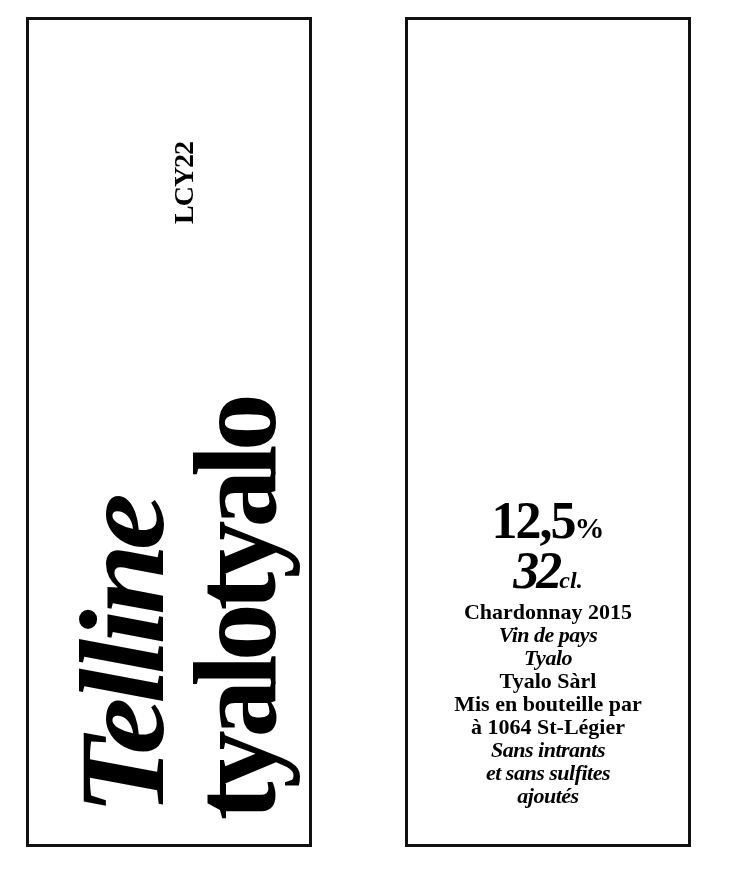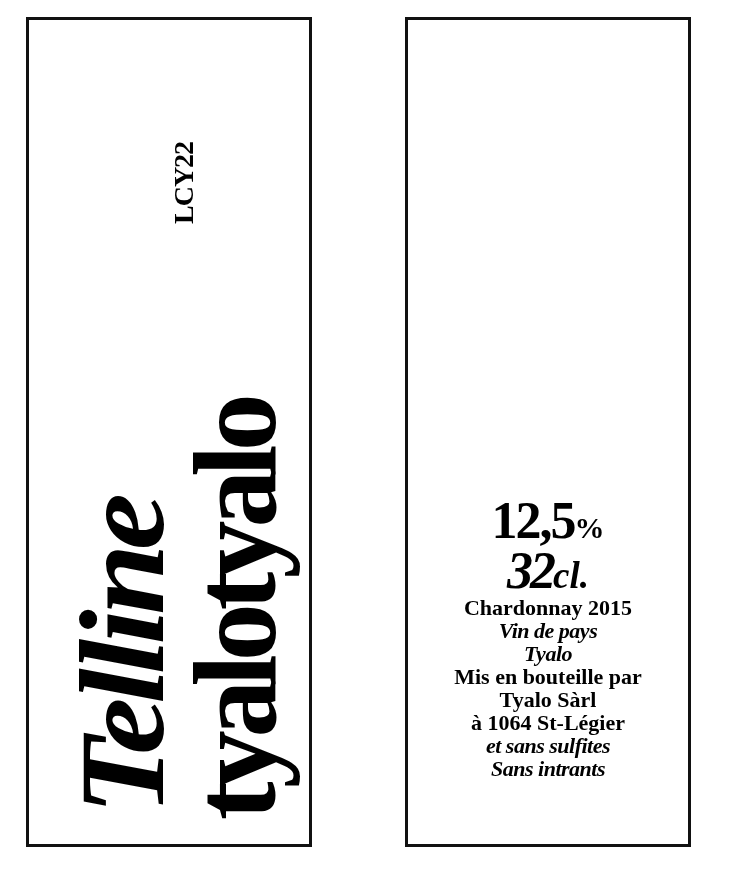--- a/index.html
+++ b/index.html
@@ -89,21 +89,21 @@
       letter-spacing: 0;
     }
     .vol-line {
       font-weight: bold;
       font-style: italic;
       font-size: 52px;
       line-height: 40px;
       letter-spacing: -3px;
     }
     .vol-line .unit {
-      font-size: 37px;
+      font-size: 24px;
       letter-spacing: 0;
     }
     .info-line {
       font-size: 22px;
       line-height: 23px;
       font-weight: bold;
     }
     .info-line.italic {
       font-style: italic;
       letter-spacing: -0.5px;
@@ -122,19 +122,20 @@
   <div id="back-text">
     <div class="abv-line">
       <span>12,5</span><span class="unit">%</span>
     </div>
     <div class="vol-line">
       <span>32</span><span class="unit">cl.</span>
     </div>
     <div class="info-line">Chardonnay 2015</div>
     <div class="info-line italic">Vin de pays</div>
     <div class="info-line italic">Tyalo</div>
+    <div class="info-line">Tyalo Sàrl</div>
     <div class="info-line">Mis en bouteille par</div>
-    <div class="info-line">Tyalo Sàrl</div>
     <div class="info-line">à 1064 St-Légier</div>
+    <div class="info-line italic">Sans intrants</div>
     <div class="info-line italic">et sans sulfites</div>
-    <div class="info-line italic">Sans intrants</div>
+    <div class="info-line italic">ajoutés</div>
   </div>
 </div>
 
 </body></html>

